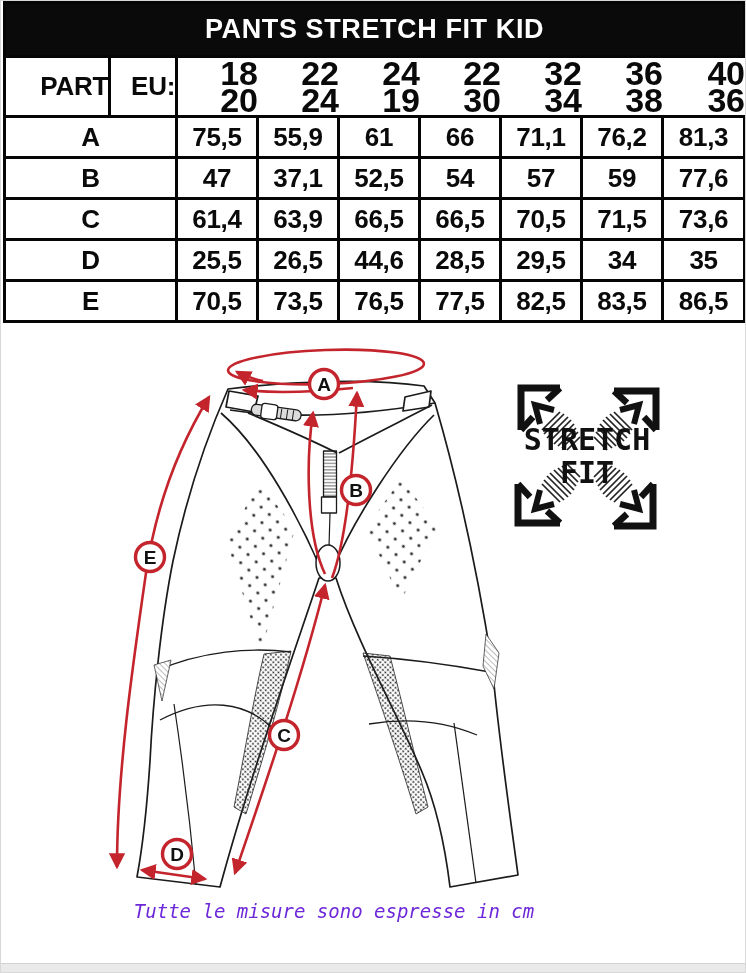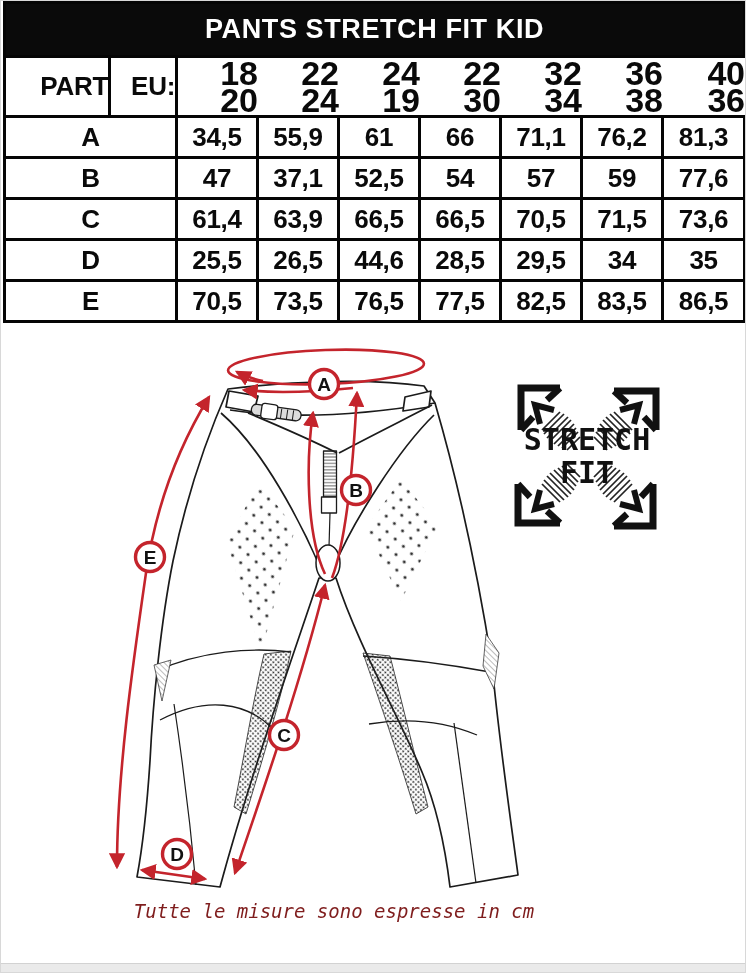--- a/index.html
+++ b/index.html
@@ -16,21 +16,21 @@
   .part-h,.eu-h{text-align:center;font-size:26px;letter-spacing:-.3px;}
   .size-h{border-left:none !important;border-right:none !important;text-align:center;
         font-size:34px;line-height:27px;letter-spacing:-.3px;}
   tr.data td{height:38px;font-size:26px;text-align:center;letter-spacing:-.3px;}
   td.row-label{text-align:left;padding-left:16px;}
   
   .diagram-svg{position:absolute;left:0;top:338px;}
   
   .footer-note{position:absolute;left:0;top:897px;width:666px;text-align:center;
         font-family:"DejaVu Sans Mono",monospace;font-style:italic;font-size:19px;
-        line-height:27px;color:#7f1d1d;}
+        line-height:27px;color:#6d28d9;}
   .bottom-strip{position:absolute;left:0;top:962px;width:746px;height:11px;
         background:#eaeaea;border-top:1px solid #d2d2d2;box-sizing:border-box;}
 </style>
 </head>
 <body>
 
 <div class="page">
 
   <div class="size-table-wrap">
     <table class="size-table">
@@ -76,21 +76,21 @@
           <div>36</div>
           <div>38</div>
             </td>
         <td class="size-h">
           <div>40</div>
           <div>36</div>
             </td>
       </tr>
       <tr class="data">
         <td colspan="2" class="row-label">A</td>
-        <td>34,5</td>
+        <td>75,5</td>
         <td>55,9</td>
         <td>61</td>
         <td>66</td>
         <td>71,1</td>
         <td>76,2</td>
         <td>81,3</td>
       </tr>
       <tr class="data">
         <td colspan="2" class="row-label">B</td>
         <td>47</td>

